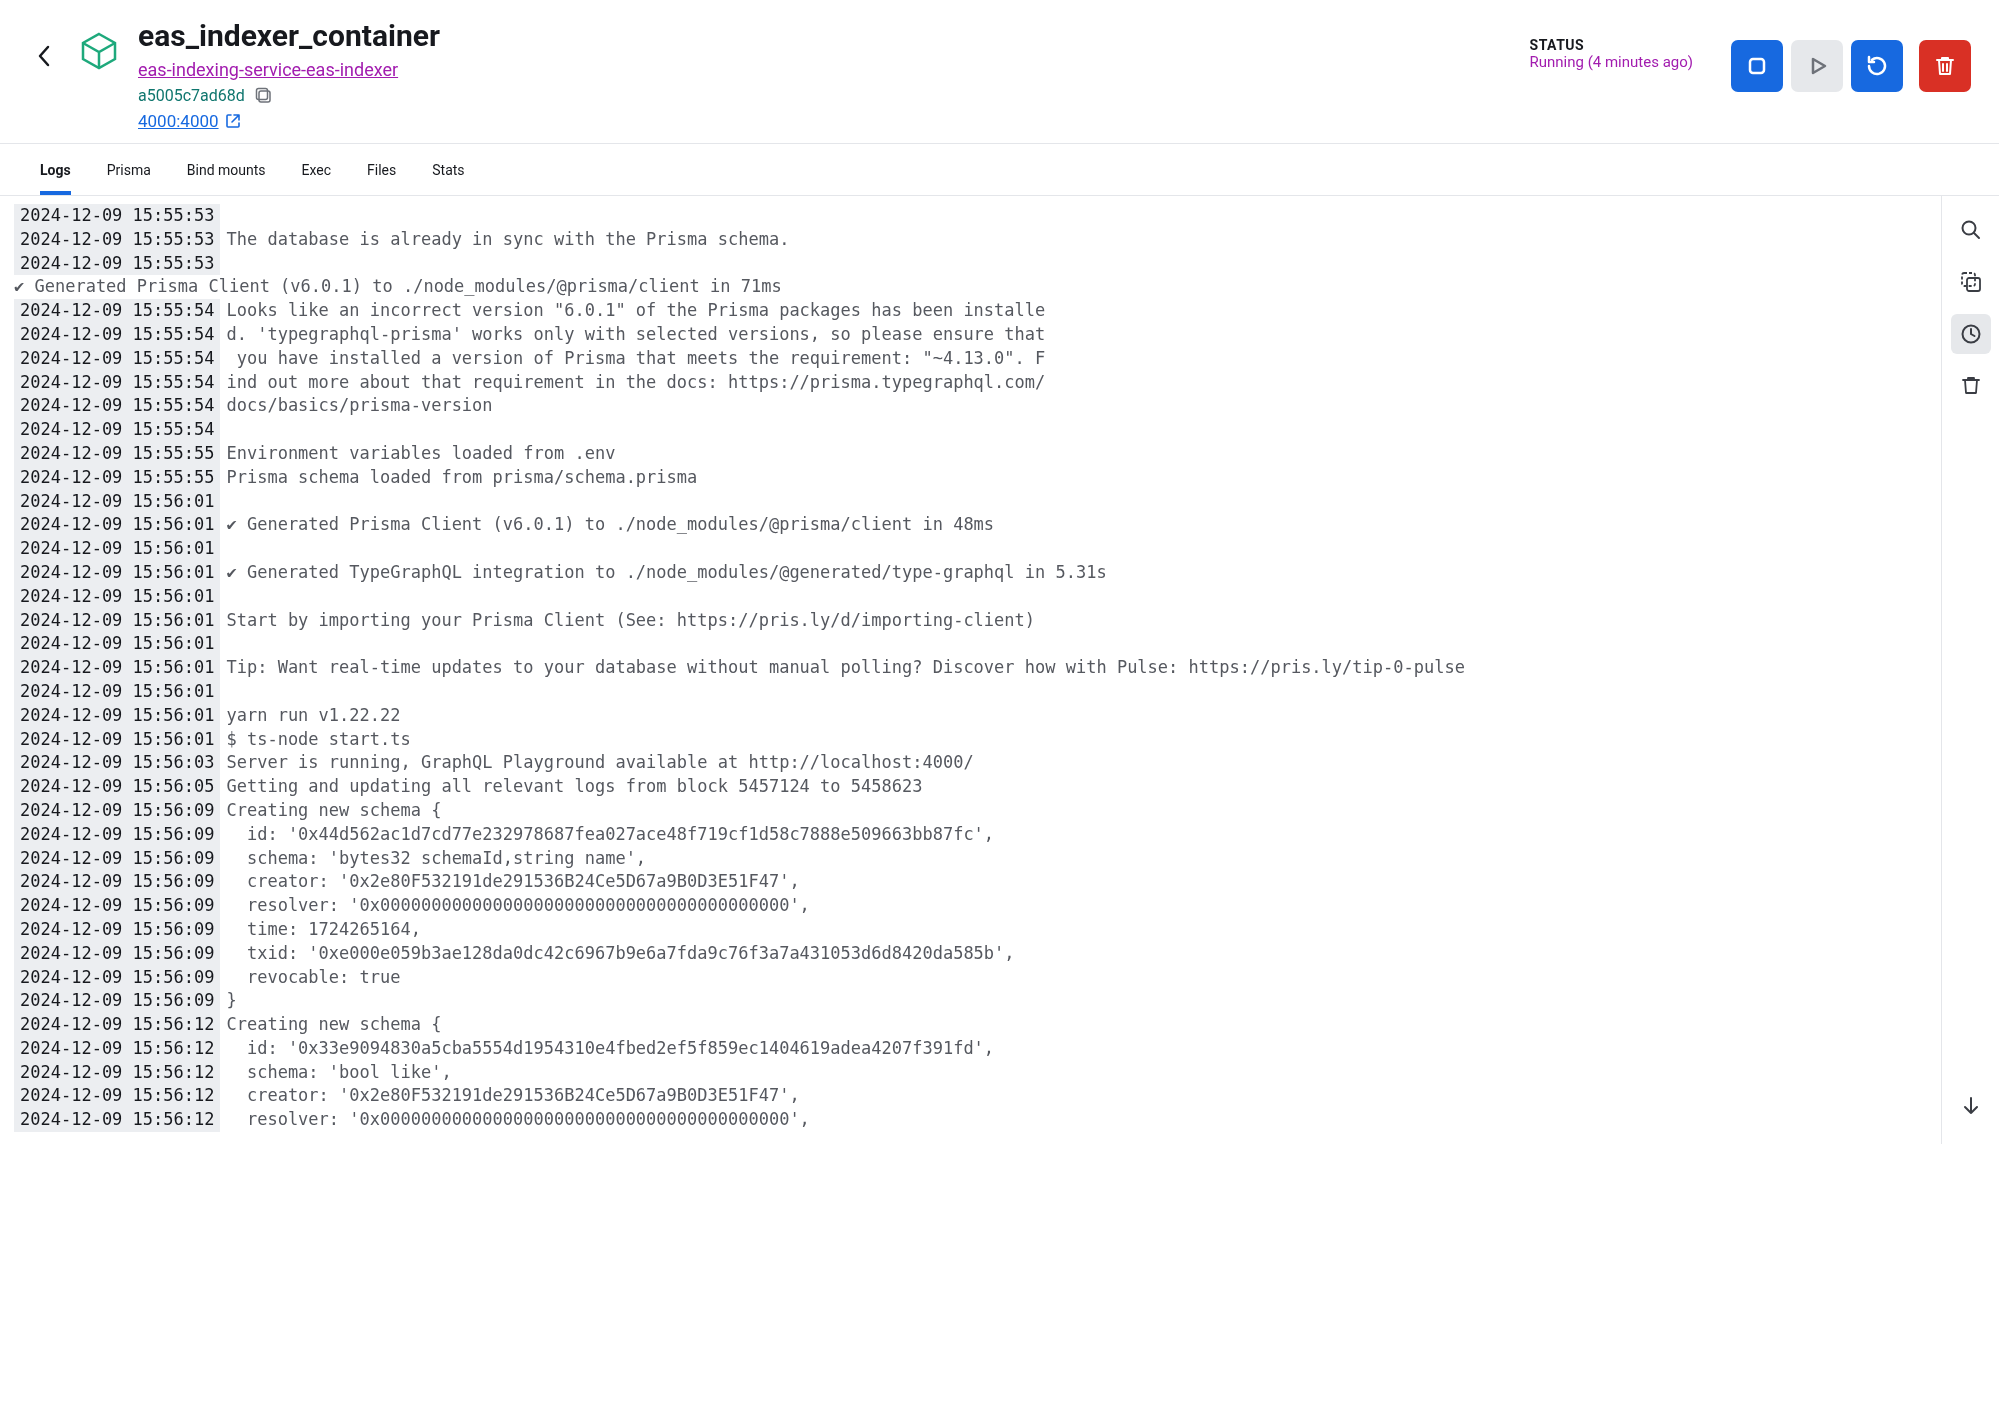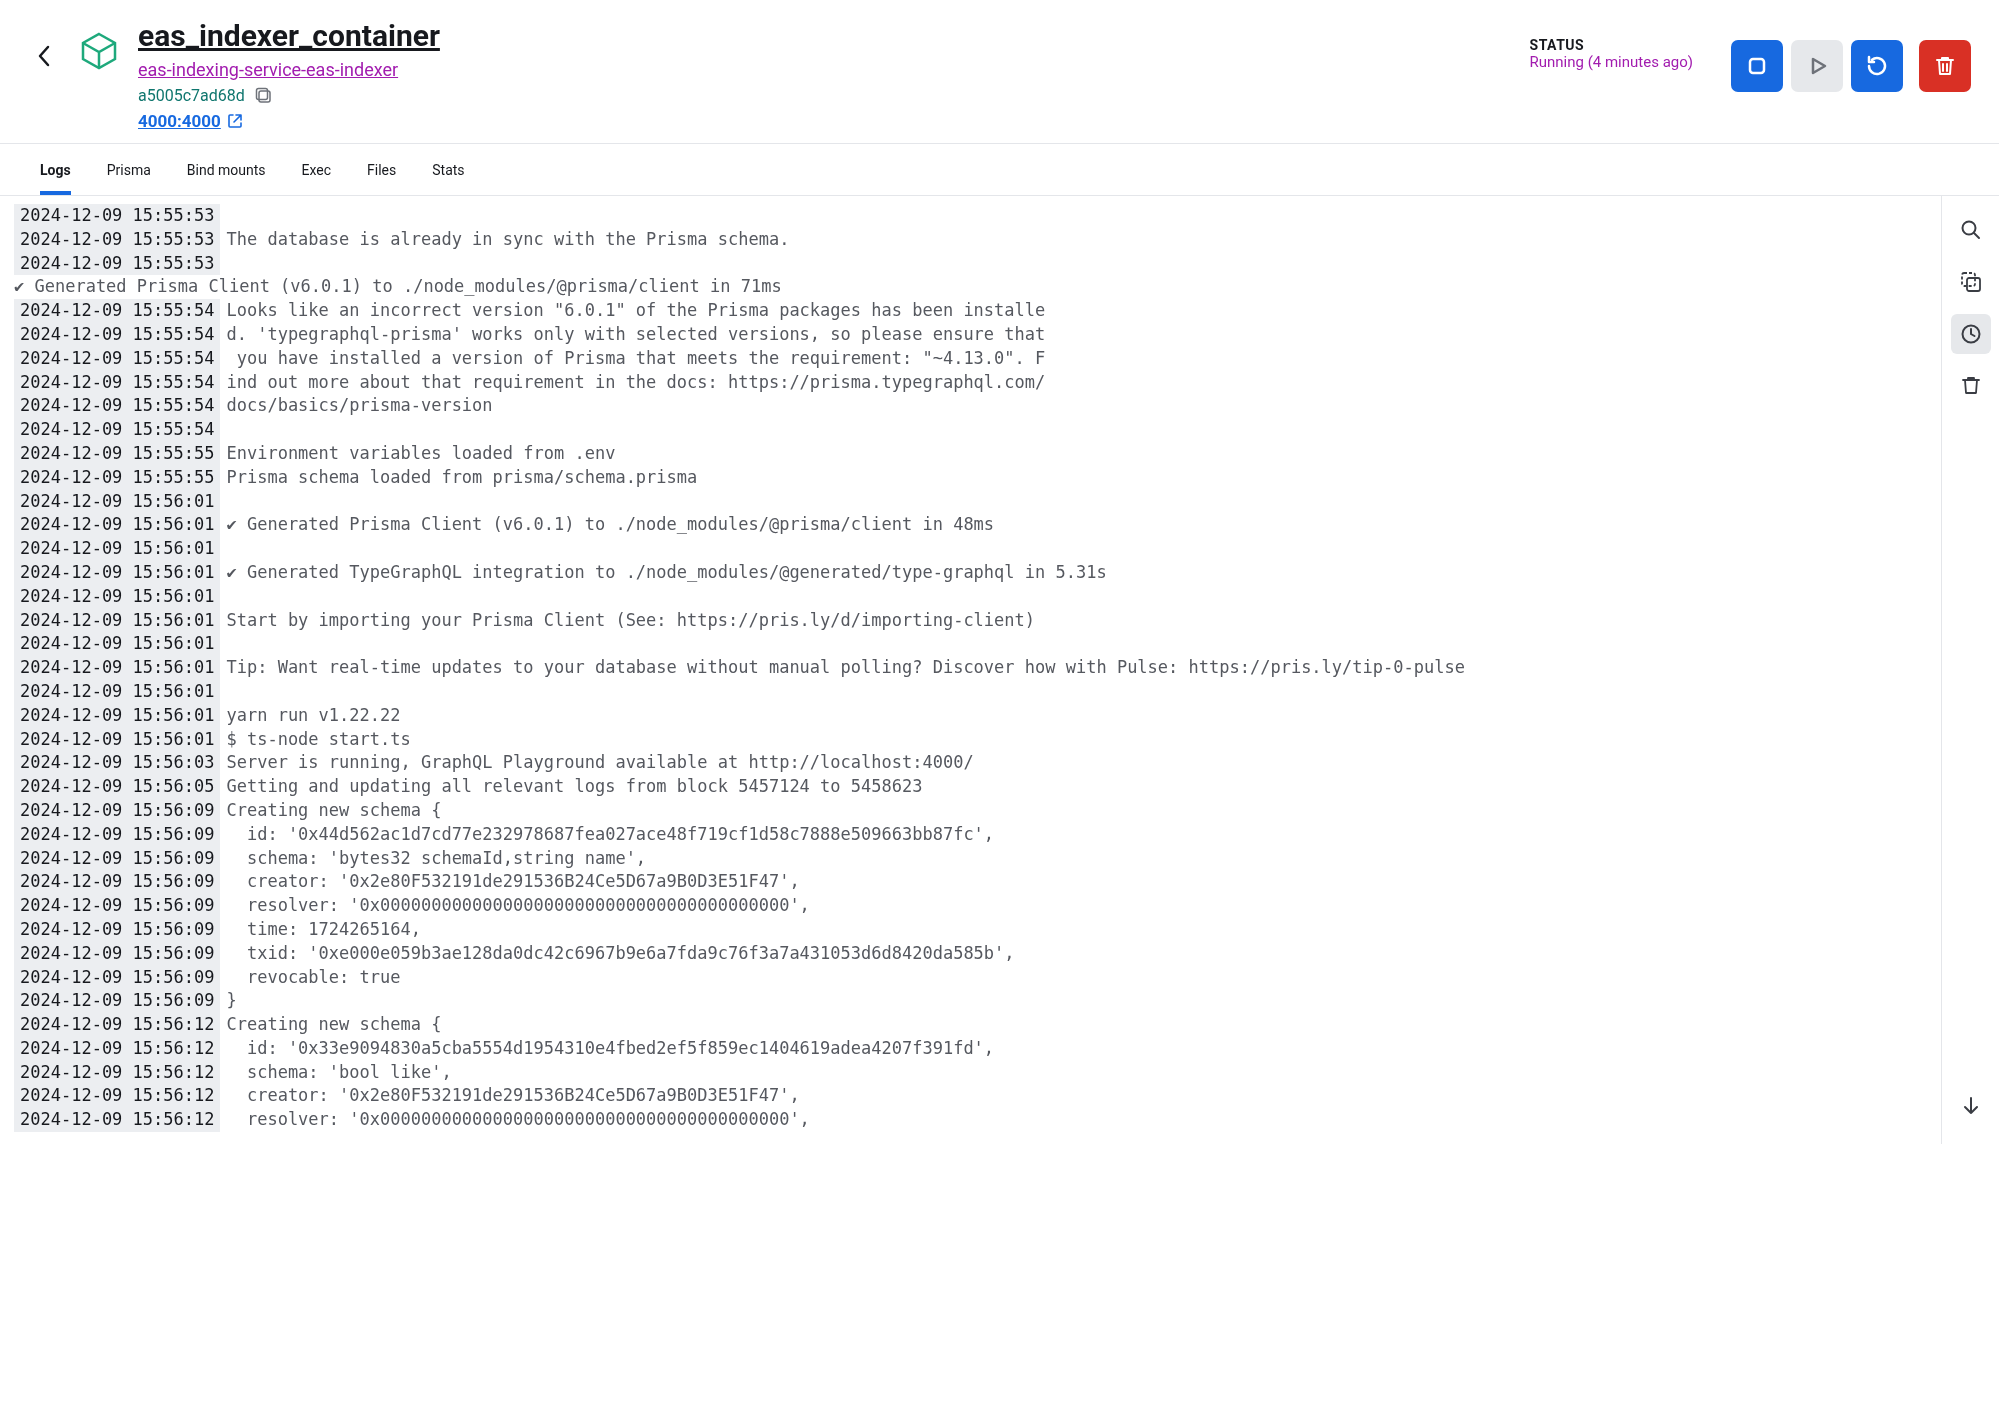--- a/index.html
+++ b/index.html
@@ -17,25 +17,25 @@
     border-bottom: 1px solid #e4e6ea;
   }
   .back-btn {
     width: 32px; height: 32px;
     display:flex; align-items:center; justify-content:center;
     margin-top: 22px;
     cursor:pointer;
   }
   .cube-icon { margin-top: 12px; }
   .header-main { flex: 0 0 auto; display:flex; flex-direction:column; gap:6px; }
-  .title { font-size: 30px; font-weight: 700; margin:0;text-decoration:underline; }
+  .title { font-size: 30px; font-weight: 700; margin:0; }
   .service-link { color: #a21caf; text-decoration: underline; font-size: 18px; width:fit-content; }
   .id-row { display:flex; align-items:flex-end; gap:10px; font-size:16px; color:#0f766e; }
   .copy-btn { cursor:pointer; color:#6e7279;}
-  .port-link { color:#1769e0; text-decoration: underline; font-size:17px; width:fit-content; display:flex; align-items:center; gap:6px;font-weight:bold;}
+  .port-link { color:#1769e0; text-decoration: underline; font-size:17px; width:fit-content; display:flex; align-items:center; gap:6px;}
   .spacer { flex: 1 1 auto; }
   .status-block { margin-top: 19px; margin-right: 20px; }
   .status-label { font-weight:700; font-size:14px; letter-spacing: .5px; }
   .status-text { font-size:15px; color:#a21caf; }
   .action-btns { display:flex; gap:8px; margin-top: 22px; align-items:flex-start; }
   .icon-btn {
     width: 52px; height: 52px;
     border-radius: 7px;
     display:flex; align-items:center; justify-content:center;
     cursor:pointer;

